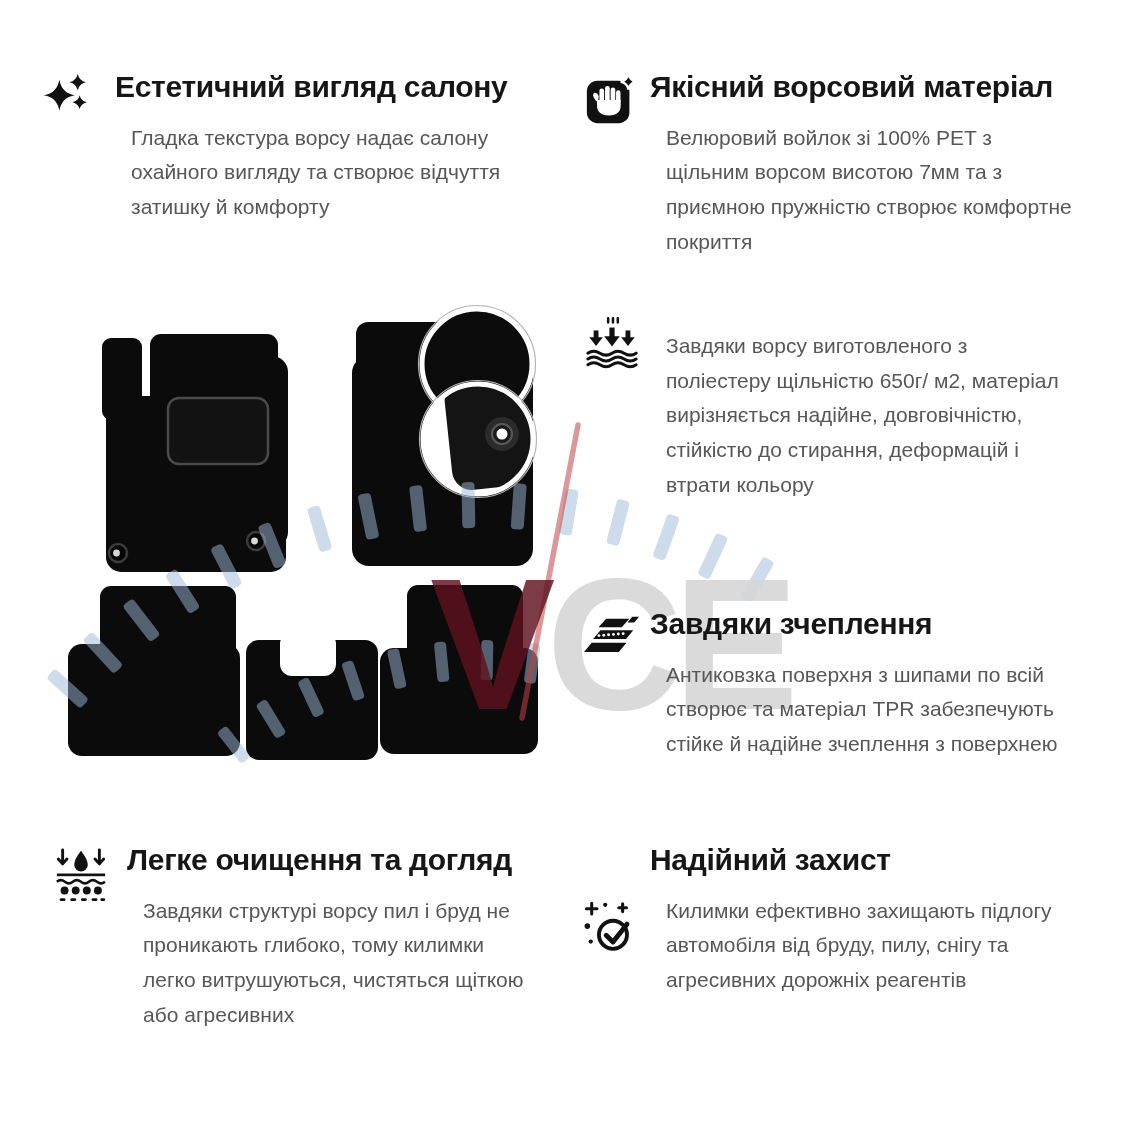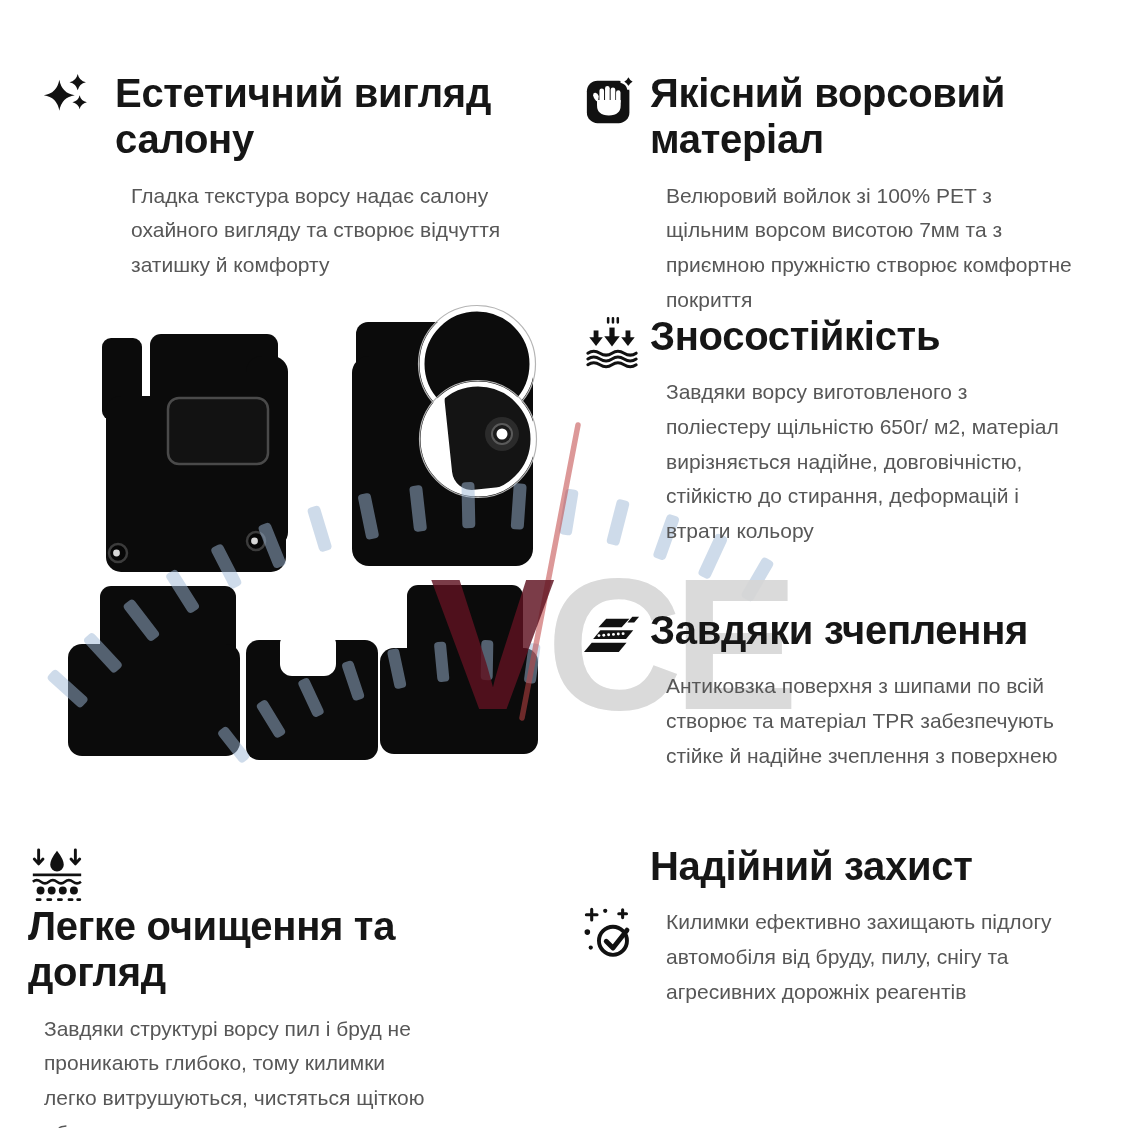--- a/index.html
+++ b/index.html
@@ -3,21 +3,21 @@
 <meta charset="utf-8">
 <style>
   html,body{margin:0;padding:0;background:#fff;}
   .page{position:relative;width:1128px;height:1128px;background:var(--pagebg,#fff);
         font-family:"Liberation Sans","DejaVu Sans",sans-serif;overflow:hidden;}
   .feature{position:absolute;display:flex;z-index:3;}
   .feature .icon{flex:0 0 auto;}
   .feature.col-l .icon{width:75px;}
   .feature.col-r .icon{width:67px;}
   .feature .icon svg{width:58px;height:58px;display:block;margin-top:2px;}
-  .feature h2{margin:0 0 12px 0;font-size:40px;line-height:1.16;font-weight:700;
+  .feature h2{margin:0 0 12px 0;font-size:30px;line-height:1.16;font-weight:700;
               color:var(--heading,#161616);letter-spacing:-0.3px;}
   .feature p{margin:16px;font-size:21px;line-height:1.65;color:var(--body,#575757);}
   
   .mats{position:absolute;left:50px;top:298px;width:520px;height:505px;z-index:1;}
   .mats svg{width:100%;height:100%;display:block;}
   
   .watermark{position:absolute;inset:0;z-index:2;pointer-events:none;}
   .watermark svg{position:absolute;inset:0;width:100%;height:100%;}
   .wm-letters{position:absolute;left:430px;top:550px;font-size:188px;font-weight:700;
               line-height:1;letter-spacing:-9px;white-space:nowrap;}
@@ -172,21 +172,20 @@
             <path d="M39.5 23 h14 L46.5 32z"></path>
         </g>
         <g stroke="#111" stroke-width="3.1" fill="none" stroke-linecap="round">
           <path d="M5 39.5 q6 -4 12.5 0 t12.5 0 t12.5 0 t12.5 0"></path>
           <path d="M5 45.5 q6 -4 12.5 0 t12.5 0 t12.5 0 t12.5 0"></path>
           <path d="M5 51.5 q6 -4 12.5 0 t12.5 0 t12.5 0 t12.5 0"></path>
         </g>
       </svg>
     </div>
     <div class="content" style="max-width:458px;">
-      <h2>Зносостійкість</h2>
       <p>Завдяки ворсу виготовленого з поліестеру щільністю 650г/ м2, матеріал вирізняється надійне, довговічністю, стійкістю до стирання, деформацій і втрати кольору</p>
     </div>
   </section>
 
   <section class="feature col-r" style="left:583px;top:607px;width:505px;">
     <div class="icon">
       <svg viewBox="0 0 60 60">
         <g fill="#111">
           <path d="M24 10 h24 l-8 9 h-24 z"></path>
           <path d="M51 8 l7 0 l-5 6 l-7 0 z"></path>
@@ -202,21 +201,21 @@
             <circle cx="41.5" cy="25.5" r="1.5"></circle>
         </g>
       </svg>
     </div>
     <div class="content" style="max-width:445px;">
       <h2>Завдяки зчеплення</h2>
       <p>Антиковзка поверхня з шипами по всій створює та матеріал TPR забезпечують стійке й надійне зчеплення з поверхнею</p>
     </div>
   </section>
 
-  <section class="feature col-l" style="left:28px;top:843px;width:500px;flex-direction:column;">
+  <section class="feature col-l" style="left:52px;top:843px;width:500px;">
     <div class="icon">
       <svg viewBox="0 0 60 60">
         <g stroke="#111" stroke-width="3" fill="none" stroke-linecap="round" stroke-linejoin="round">
           <path d="M11 5 v14 M6.5 14.5 L11 19.5 L15.5 14.5"></path>
           <path d="M49 5 v14 M44.5 14.5 L49 19.5 L53.5 14.5"></path>
         </g>
         <path d="M30 6 q7 9 7 14.5 a7 7 0 1 1 -14 0 q0 -5.5 7 -14.5" fill="#111"></path>
         <rect x="5" y="29.5" width="50" height="2.8" fill="#111"></rect>
         <path d="M5 38 q4 -3.4 8.3 0 t8.3 0 t8.3 0 t8.3 0 t8.3 0 t8.3 0" stroke="#111" stroke-width="2.6" fill="none"></path>
         <g fill="#111">

